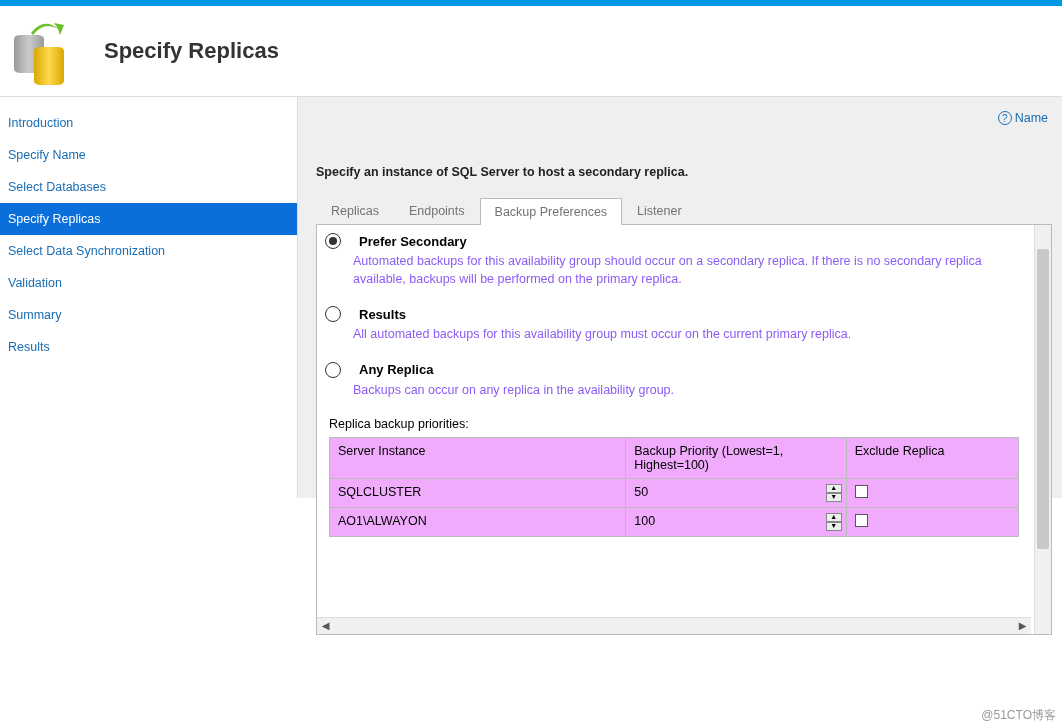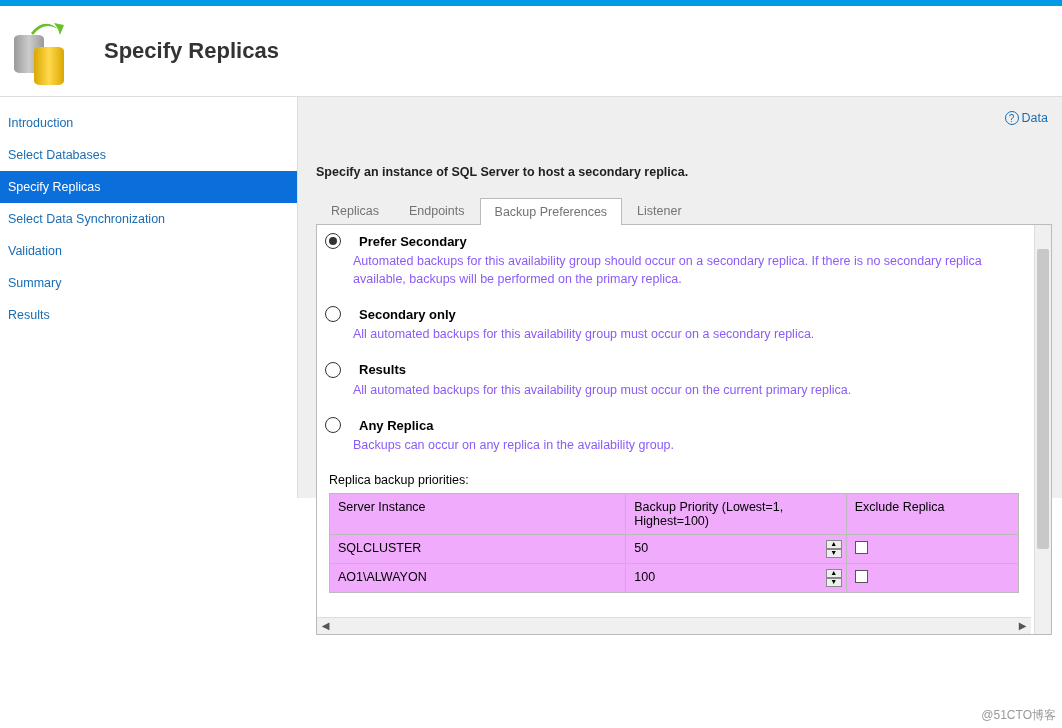--- a/index.html
+++ b/index.html
@@ -63,31 +63,32 @@
           <path d="M5 12 Q18 -4 32 8 L28 2 L38 4 L34 14 L32 8 Q18 0 7 14 Z"></path>
         </svg>
     </div>
   </div>
   <div class="title">Specify Replicas</div>
 </div>
 
 <div class="body">
   <div class="sidebar">
     <div class="sidebar-item">Introduction</div>
+    <div class="sidebar-item">Specify Name</div>
     <div class="sidebar-item">Select Databases</div>
     <div class="sidebar-item active">Specify Replicas</div>
     <div class="sidebar-item">Select Data Synchronization</div>
     <div class="sidebar-item">Validation</div>
     <div class="sidebar-item">Summary</div>
     <div class="sidebar-item">Results</div>
   </div>
 
   <div class="main">
     <div class="help">
-      <span class="help-icon">?</span><span>Data</span>
+      <span class="help-icon">?</span><span>Name</span>
     </div>
 
     <div class="subhead">Specify an instance of SQL Server to host a secondary replica.</div>
 
     <div class="tabs">
       <div class="tab">Replicas</div>
       <div class="tab">Endpoints</div>
       <div class="tab active">Backup Preferences</div>
       <div class="tab">Listener</div>
     </div>
@@ -104,27 +105,20 @@
       <div class="tabpanel-inner">
 
         <div class="radio-group">
           <div class="radio-line">
             <span class="radio-outer selected"></span>
             <span class="radio-label">Prefer Secondary</span>
           </div>
           <div class="radio-desc">Automated backups for this availability group should occur on a secondary replica. If there is no secondary replica available, backups will be performed on the primary replica.</div>
         </div>
 
-        <div class="radio-group">
-          <div class="radio-line">
-            <span class="radio-outer"></span>
-            <span class="radio-label">Secondary only</span>
-          </div>
-          <div class="radio-desc">All automated backups for this availability group must occur on a secondary replica.</div>
-        </div>
 
         <div class="radio-group">
           <div class="radio-line">
             <span class="radio-outer"></span>
             <span class="radio-label">Results</span>
           </div>
           <div class="radio-desc">All automated backups for this availability group must occur on the current primary replica.</div>
         </div>
 
         <div class="radio-group">

